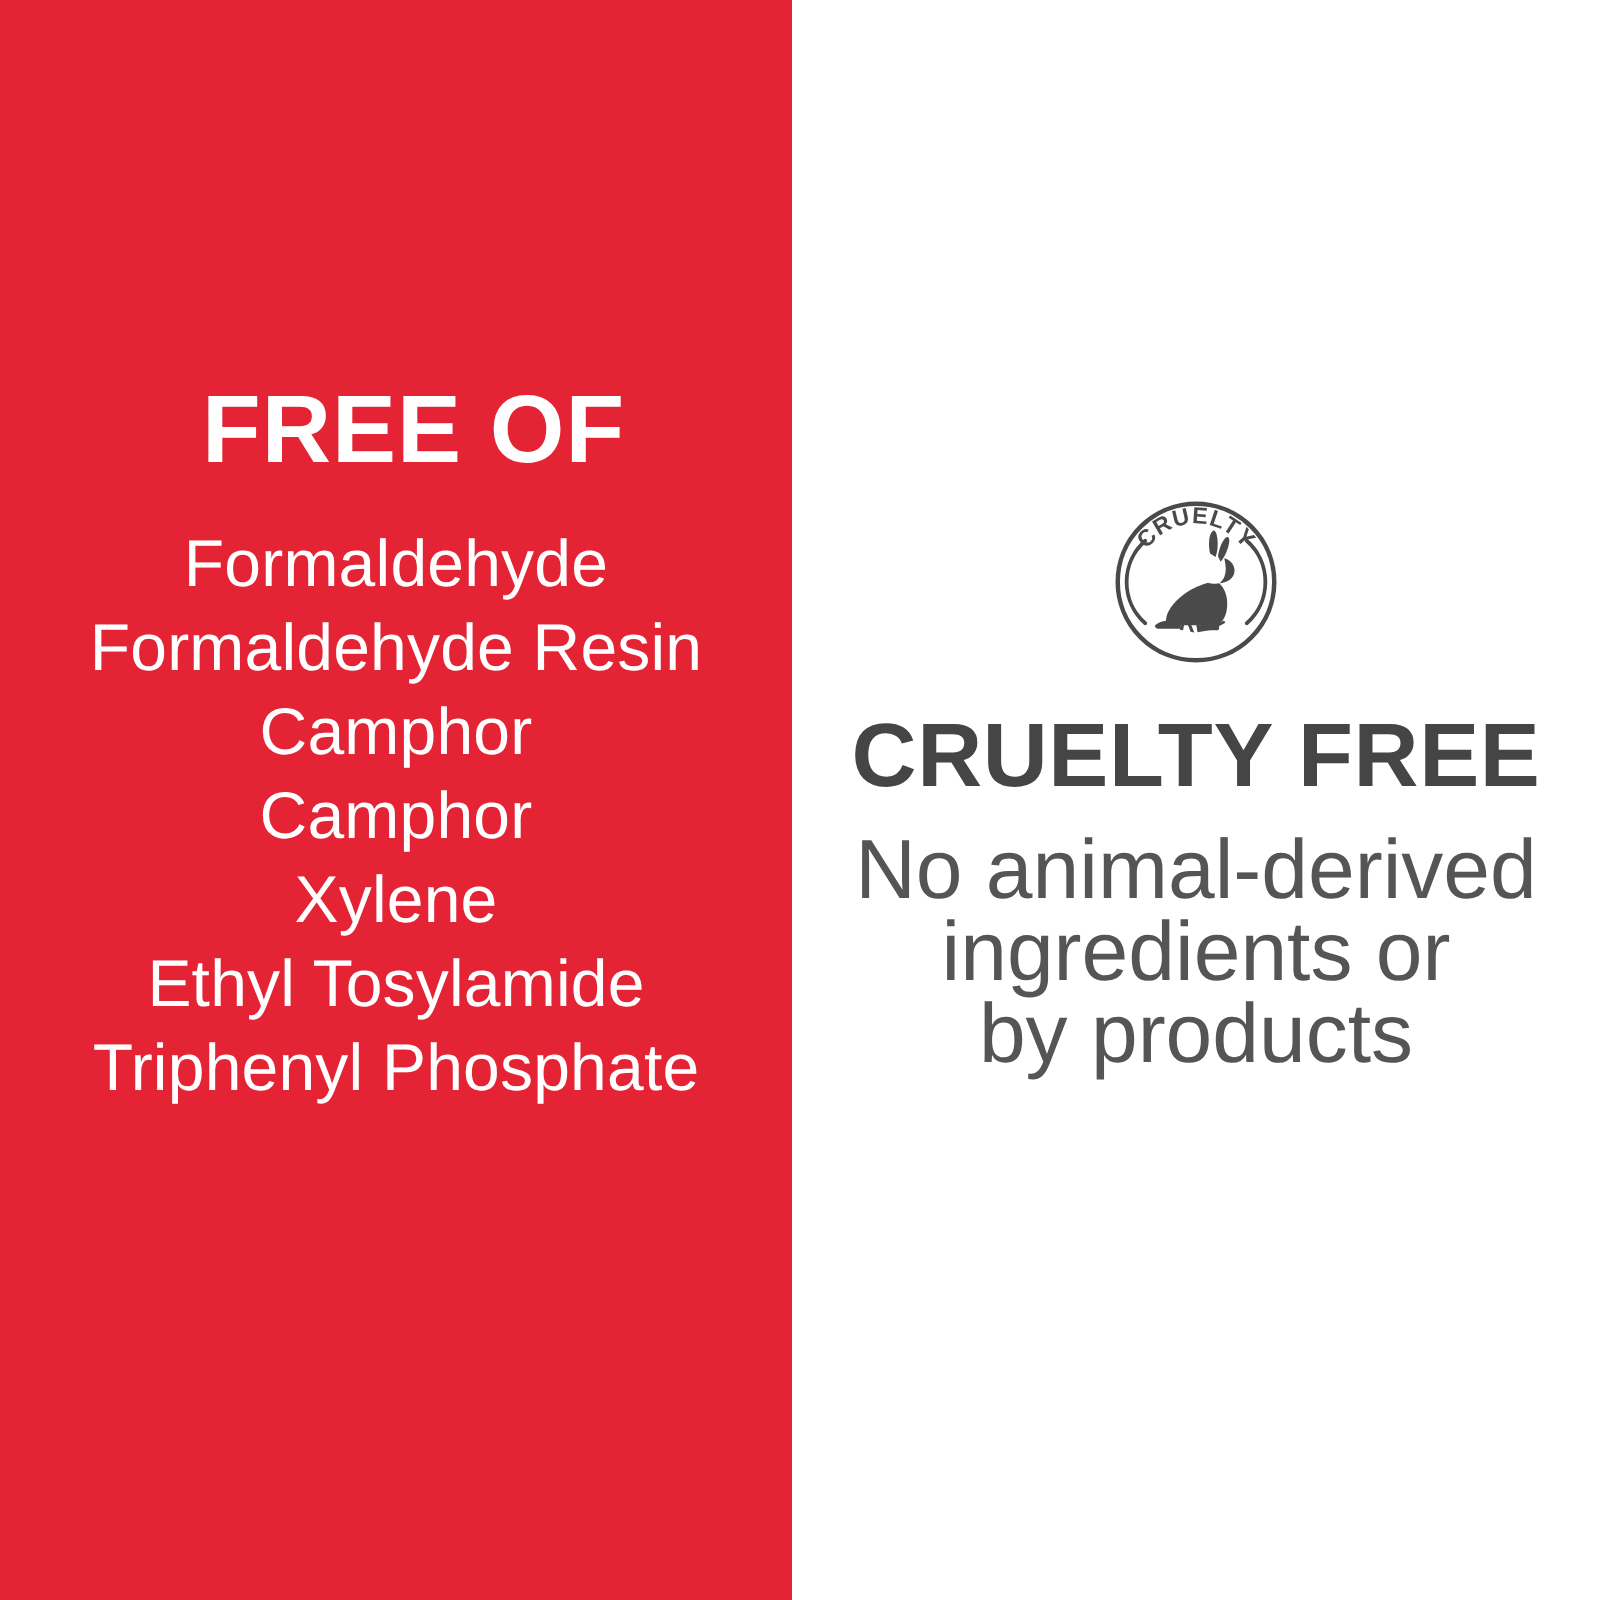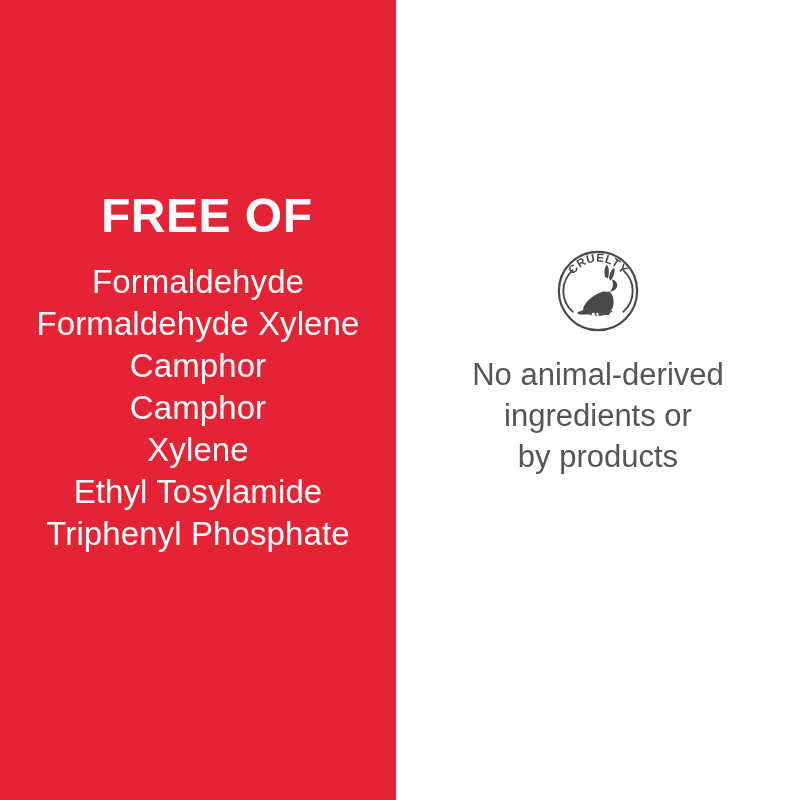--- a/index.html
+++ b/index.html
@@ -100,21 +100,21 @@
     font-size: 45px;
     font-weight: bold;
     letter-spacing: 0.3px;
     line-height: 48px;
     margin: 0 0 12px 0;
     white-space: nowrap;
   }
 
   .cruelty-desc {
     color: #555555;
-    font-size: 31px;
+    font-size: 42px;
     font-weight: 300;
     line-height: 41px;
     margin: 0;
   }
   .cruelty-desc .desc-line {
     display: block;
     white-space: nowrap;
   }
 </style>
 </head>
@@ -122,21 +122,21 @@
 
 <div id="infographic">
 
   <section class="left-panel">
     <div class="left-inner">
 
       <h2 class="free-of-heading">FREE OF</h2>
 
       <ul class="ingredient-list">
         <li class="ingredient-item">Formaldehyde</li>
-        <li class="ingredient-item">Formaldehyde Xylene</li>
+        <li class="ingredient-item">Formaldehyde Resin</li>
         <li class="ingredient-item">Camphor</li>
         <li class="ingredient-item">Camphor</li>
         <li class="ingredient-item">Xylene</li>
         <li class="ingredient-item">Ethyl Tosylamide</li>
         <li class="ingredient-item">Triphenyl Phosphate</li>
       </ul>
 
     </div>
   </section>
 
@@ -190,20 +190,21 @@
 
             <path d="M 55.0,74.0 C 53.0,74.6 51.6,75.6 51.4,76.6
                      C 51.2,77.6 52.4,78.0 54.2,78.0
                      L 62.8,78.0 C 64.0,77.0 63.6,75.0 62.0,74.0 Z"></path>
 
             <circle cx="65.2" cy="42.4" r="1.9" fill="#ffffff"></circle>
           </g>
         </svg>
       </div>
 
+      <h2 class="cruelty-free-heading">CRUELTY FREE</h2>
 
       <p class="cruelty-desc">
         <span class="desc-line">No animal-derived</span>
         <span class="desc-line">ingredients or</span>
         <span class="desc-line">by products</span>
       </p>
 
     </div>
   </section>
 

